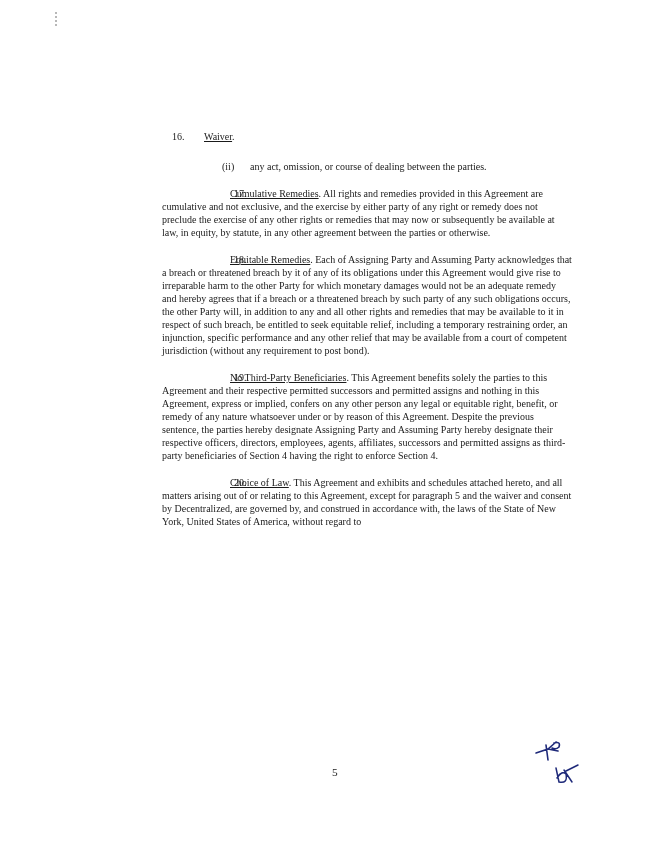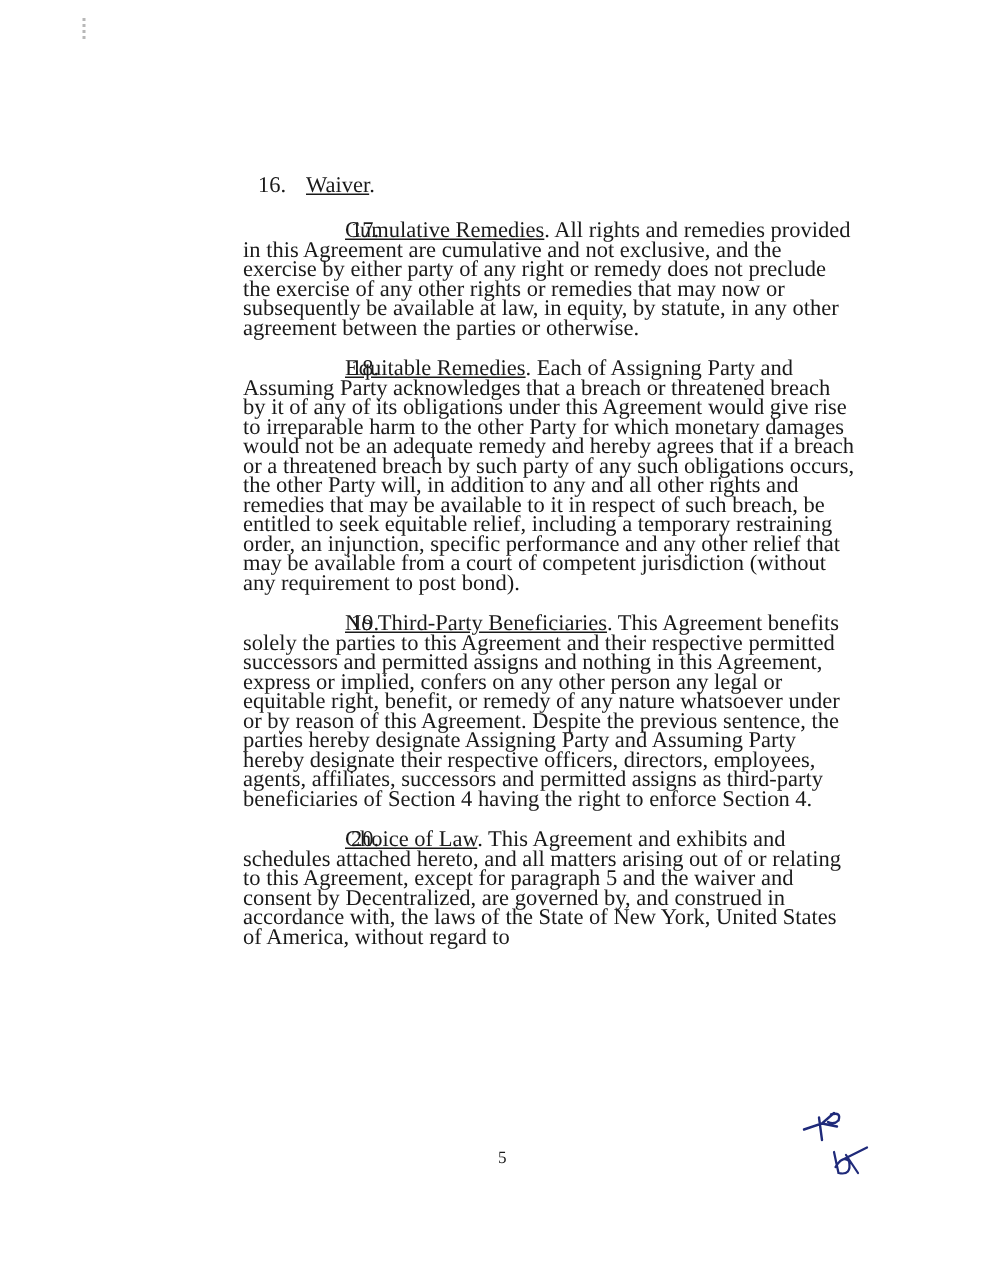--- a/index.html
+++ b/index.html
@@ -2,21 +2,21 @@
 <html><head>
 <meta charset="utf-8">
 <style>
   html, body { margin: 0; padding: 0; }
   body {
     width: 670px; height: 855px; background: #ffffff; position: relative; overflow: hidden;
     font-family: "Liberation Serif", "DejaVu Serif", serif; color: #1a1a1a;
   }
   .edge-mark { position: absolute; left: 55px; top: 12px; width: 2px; height: 14px;
     background: repeating-linear-gradient(#888 0 2px, transparent 2px 4px); opacity: .6; }
-  .page { position: absolute; left: 162px; top: 118px; width: 410px; font-size: 15px; line-height: 13px; }
+  .page { position: absolute; left: 162px; top: 130px; width: 410px; font-size: 10px; line-height: 13px; }
   .heading { margin: 0 0 17px 10px; }
   .u { text-decoration: underline; }
   p { margin: 0 0 14px 0; text-align: left; }
   .indent { text-indent: 36px; }
   .sub-i { margin-left: 24px; text-indent: 40px; }
   .sub-ii { margin-left: 60px; }
   .num { display: inline-block; width: 32px; }
   .numb { display: inline-block; width: 28px; }
   .pageno { position: absolute; left: 332px; top: 766px; font-size: 11.4px; }
   .initial1 { position: absolute; left: 534px; top: 739px; width: 30px; height: 24px; }
@@ -30,20 +30,21 @@
 <div class="page">
 
   <div class="heading">
     <span class="num">16.</span><span class="u">Waiver</span><span>.</span>
   </div>
 
 
 
 
 
+  <p class="sub-ii"><span class="numb">(ii)</span><span>any act, omission, or course of dealing between the parties.</span></p>
 
   <p class="indent"><span class="num">17.</span><span class="u">Cumulative Remedies</span><span>. All rights and remedies provided in this Agreement are cumulative and not exclusive, and the exercise by either party of any right or remedy does not preclude the exercise of any other rights or remedies that may now or subsequently be available at law, in equity, by statute, in any other agreement between the parties or otherwise.</span></p>
 
   <p class="indent"><span class="num">18.</span><span class="u">Equitable Remedies</span><span>. Each of Assigning Party and Assuming Party acknowledges that a breach or threatened breach by it of any of its obligations under this Agreement would give rise to irreparable harm to the other Party for which monetary damages would not be an adequate remedy and hereby agrees that if a breach or a threatened breach by such party of any such obligations occurs, the other Party will, in addition to any and all other rights and remedies that may be available to it in respect of such breach, be entitled to seek equitable relief, including a temporary restraining order, an injunction, specific performance and any other relief that may be available from a court of competent jurisdiction (without any requirement to post bond).</span></p>
 
   <p class="indent"><span class="num">19.</span><span class="u">No Third-Party Beneficiaries</span><span>. This Agreement benefits solely the parties to this Agreement and their respective permitted successors and permitted assigns and nothing in this Agreement, express or implied, confers on any other person any legal or equitable right, benefit, or remedy of any nature whatsoever under or by reason of this Agreement. Despite the previous sentence, the parties hereby designate Assigning Party and Assuming Party hereby designate their respective officers, directors, employees, agents, affiliates, successors and permitted assigns as third-party beneficiaries of Section 4 having the right to enforce Section 4.</span></p>
 
   <p class="indent"><span class="num">20.</span><span class="u">Choice of Law</span><span>. This Agreement and exhibits and schedules attached hereto, and all matters arising out of or relating to this Agreement, except for paragraph 5 and the waiver and consent by Decentralized, are governed by, and construed in accordance with, the laws of the State of New York, United States of America, without regard to</span></p>
 </div>
 

